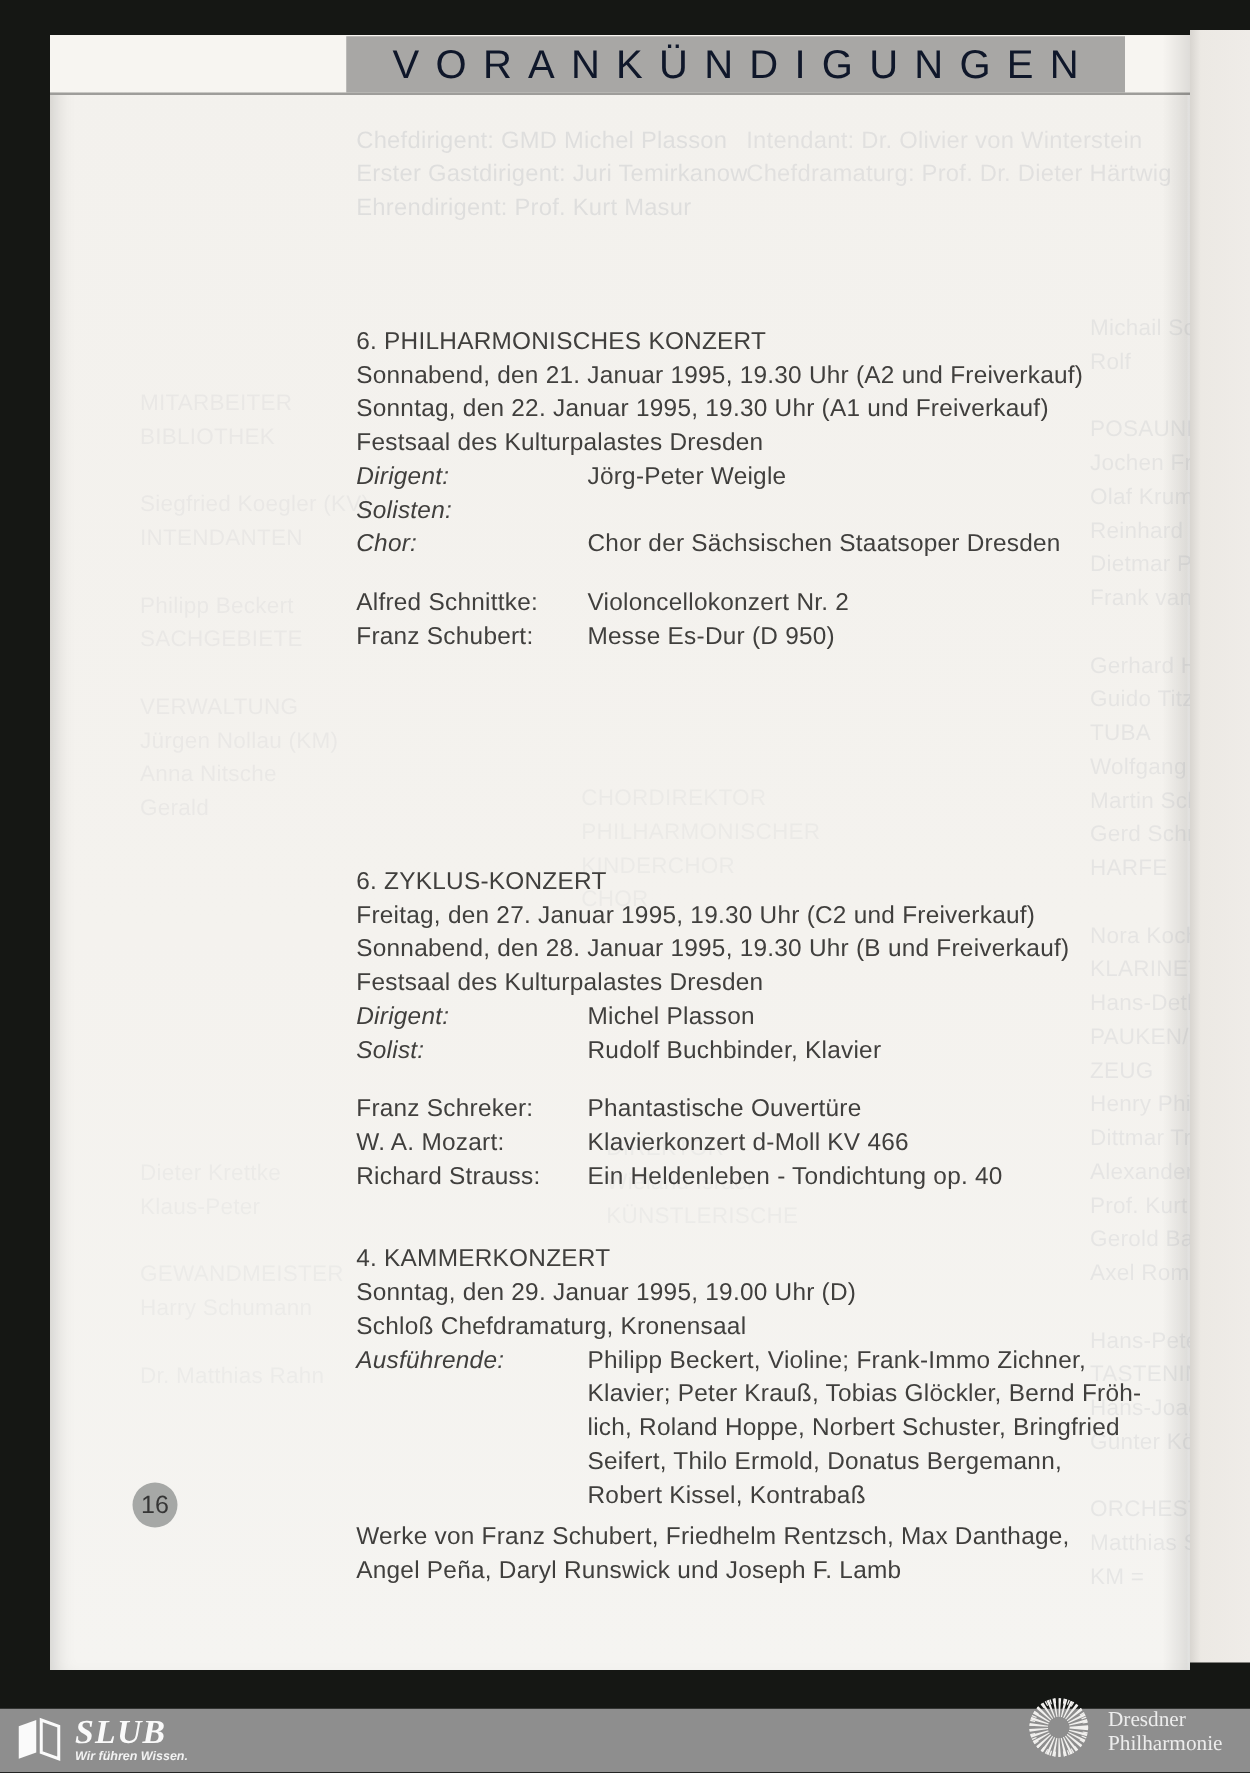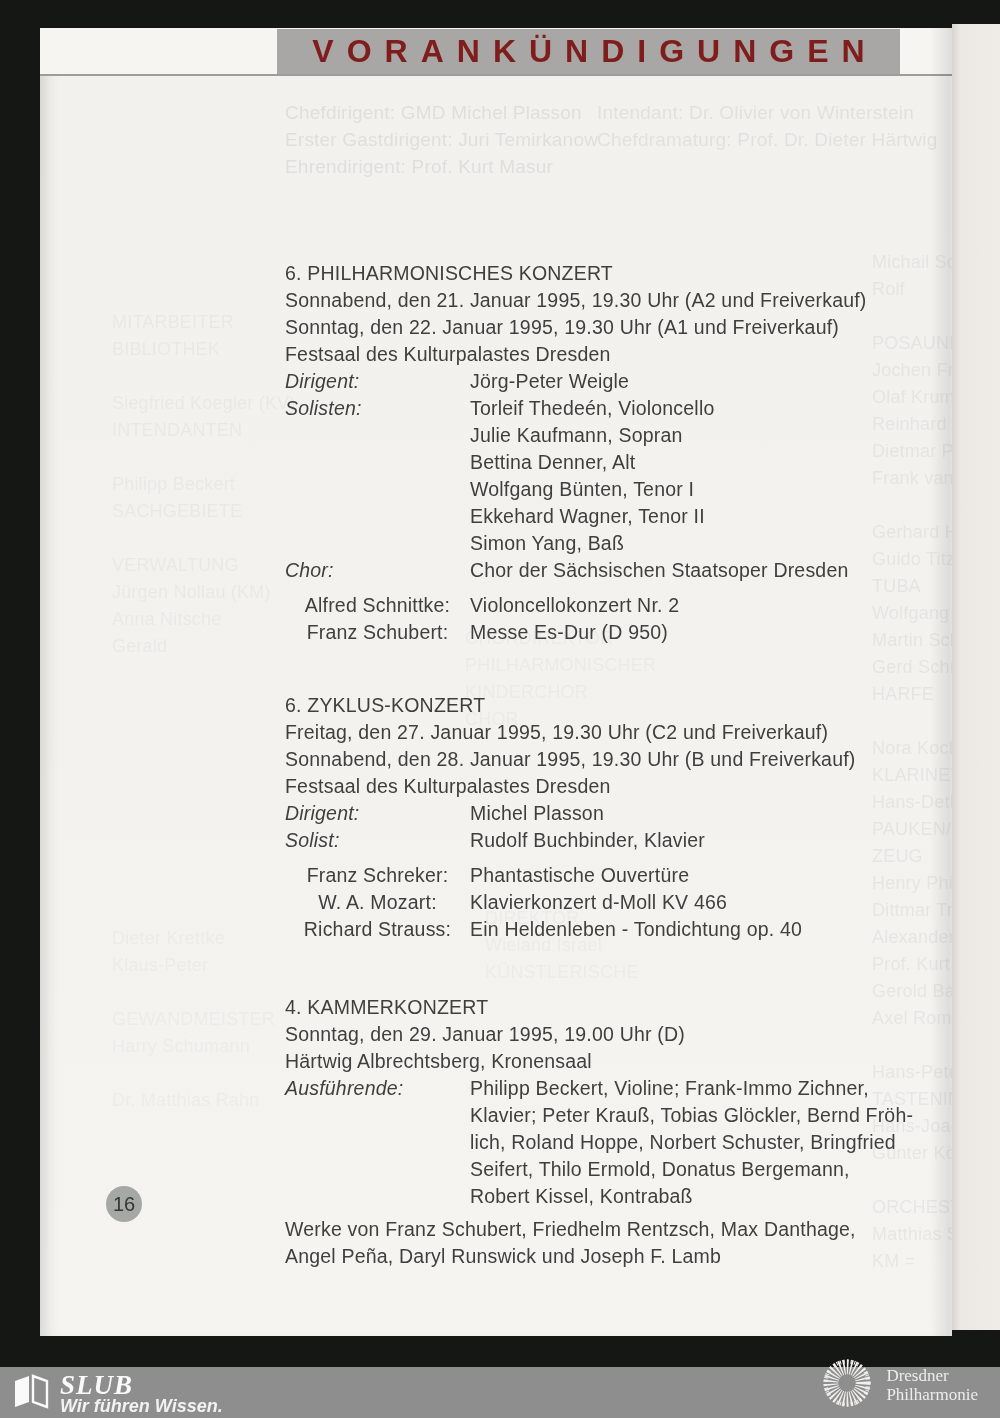--- a/index.html
+++ b/index.html
@@ -11,47 +11,47 @@
              overflow:hidden;box-shadow:inset 14px 0 18px -12px rgba(0,0,0,.18), inset -2px 0 0 rgba(255,255,255,.5);}
   #page-edge-right{position:absolute;left:952px;top:24px;width:48px;height:1306px;
              background:linear-gradient(90deg,#d8d5d0 0%,#ece9e4 18%,#efece8 100%);}
   #fold-shadow{position:absolute;right:0;top:0;width:22px;height:100%;
              background:linear-gradient(90deg,rgba(0,0,0,0) 0%,rgba(0,0,0,.10) 100%);}
   
   #top-strip{position:absolute;left:0;top:0;width:100%;height:46px;background:#f7f5f1;}
   #header-rule{position:absolute;left:0;top:46px;width:100%;height:2px;background:#9e9d9a;}
   #header-bar{position:absolute;left:237px;top:1px;width:623px;height:45px;background:#a8a7a5;
               display:flex;align-items:center;justify-content:center;}
-  #page-title{font-size:32px;color:#7f1d1d;letter-spacing:13px;padding-left:13px;white-space:nowrap;font-weight:bold;}
+  #page-title{font-size:32px;color:#0f172a;letter-spacing:13px;padding-left:13px;white-space:nowrap;}
   
   .concert{position:absolute;left:245px;width:640px;color:#403f3d;font-size:19.5px;line-height:27px;letter-spacing:.2px;}
   .c1{top:232px;} .c2{top:664px;} .c3{top:966px;}
   .heading{text-transform:none;white-space:nowrap;}
   .line{white-space:nowrap;}
   .role-row{display:flex;}
   .role-label{width:185px;font-style:italic;flex:none;}
   .role-lines{flex:none;}
-  .works{margin-top:8px;text-align:center;}
+  .works{margin-top:20px;}
   .work-row{display:flex;}
   .composer{width:185px;flex:none;white-space:nowrap;}
   .work-title{white-space:nowrap;}
   #closing{position:absolute;left:245px;top:1188px;color:#403f3d;font-size:19.5px;line-height:27px;letter-spacing:.2px;}
   
   #page-number-badge{position:absolute;left:66px;top:1158px;width:36px;height:36px;border-radius:50%;
               background:#a6a8a6;display:flex;align-items:center;justify-content:center;
               font-size:20px;color:#353535;}
   
   #bleedthrough-layer{position:absolute;left:0;top:0;width:100%;height:100%;pointer-events:none;}
   .ghost{position:absolute;white-space:nowrap;color:#6e7687;filter:blur(.6px);letter-spacing:.2px;}
   
   #footer-bar{position:absolute;left:0;bottom:0;width:1000px;height:51px;background:#8e8e8e;}
   #slub-block{position:absolute;left:12px;top:5px;display:flex;}
   #slub-texts{margin-left:10px;font-style:italic;}
   #slub-wordmark{font-family:"Liberation Serif",serif;font-weight:bold;font-size:27px;line-height:26px;color:#fafafa;letter-spacing:1px;}
-  #slub-tagline{font-weight:bold;font-size:18px;line-height:16px;color:#f2f2f2;}
+  #slub-tagline{font-weight:bold;font-size:10px;line-height:16px;color:#f2f2f2;}
   #phil-block{position:absolute;right:22px;top:0;height:35px;display:flex;align-items:center;}
   #phil-texts{margin-left:12px;font-family:"Liberation Serif",serif;font-size:17px;line-height:19px;color:#ededed;}
 </style>
 </head>
 <body>
 
 <div id="stage">
 
   <div id="page-edge-right"></div>
 
@@ -132,28 +132,20 @@
       <div class="line">Sonntag, den 22. Januar 1995, 19.30 Uhr (A1 und Freiverkauf)</div>
       <div class="line">Festsaal des Kulturpalastes Dresden</div>
       <div class="role-row">
         <div class="role-label">Dirigent:</div>
         <div class="role-lines">
           <div class="line">Jörg-Peter Weigle</div>
         </div>
       </div>
       <div class="role-row">
         <div class="role-label">Solisten:</div>
-        <div class="role-lines">
-          <div class="line">Torleif Thedeén, Violoncello</div>
-          <div class="line">Julie Kaufmann, Sopran</div>
-          <div class="line">Bettina Denner, Alt</div>
-          <div class="line">Wolfgang Bünten, Tenor I</div>
-          <div class="line">Ekkehard Wagner, Tenor II</div>
-          <div class="line">Simon Yang, Baß</div>
-        </div>
       </div>
       <div class="role-row">
         <div class="role-label">Chor:</div>
         <div class="role-lines">
           <div class="line">Chor der Sächsischen Staatsoper Dresden</div>
         </div>
       </div>
       <div class="works">
         <div class="work-row">
           <div class="composer">Alfred Schnittke:</div>
@@ -195,21 +187,21 @@
         <div class="work-row">
           <div class="composer">Richard Strauss:</div>
           <div class="work-title">Ein Heldenleben - Tondichtung op. 40</div>
         </div>
       </div>
     </div>
 
     <div class="concert c3">
       <div class="heading">4. KAMMERKONZERT</div>
       <div class="line">Sonntag, den 29. Januar 1995, 19.00 Uhr (D)</div>
-      <div class="line">Härtwig Albrechtsberg, Kronensaal</div>
+      <div class="line">Schloß Chefdramaturg, Kronensaal</div>
       <div class="role-row">
         <div class="role-label">Ausführende:</div>
         <div class="role-lines">
           <div class="line">Philipp Beckert, Violine; Frank-Immo Zichner,</div>
           <div class="line">Klavier; Peter Krauß, Tobias Glöckler, Bernd Fröh-</div>
           <div class="line">lich, Roland Hoppe, Norbert Schuster, Bringfried</div>
           <div class="line">Seifert, Thilo Ermold, Donatus Bergemann,</div>
           <div class="line">Robert Kissel, Kontrabaß</div>
         </div>
       </div>

